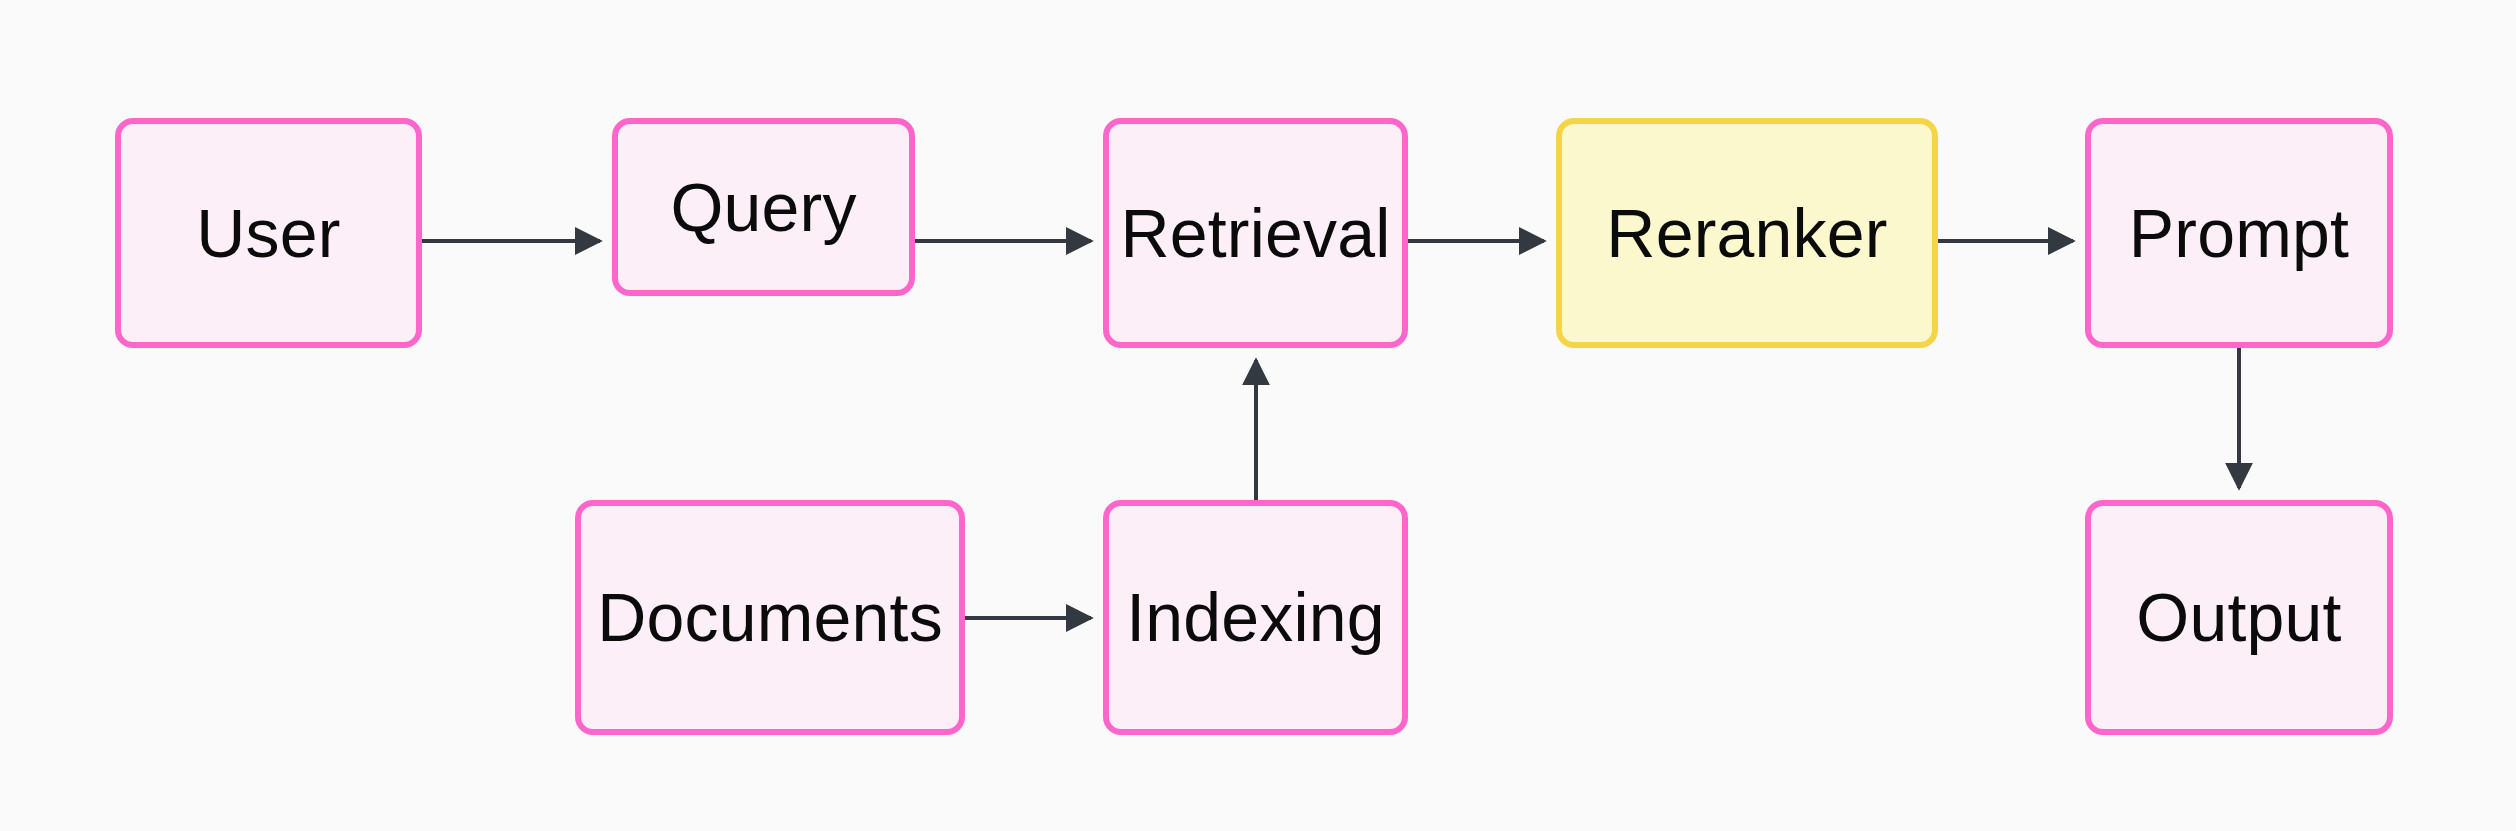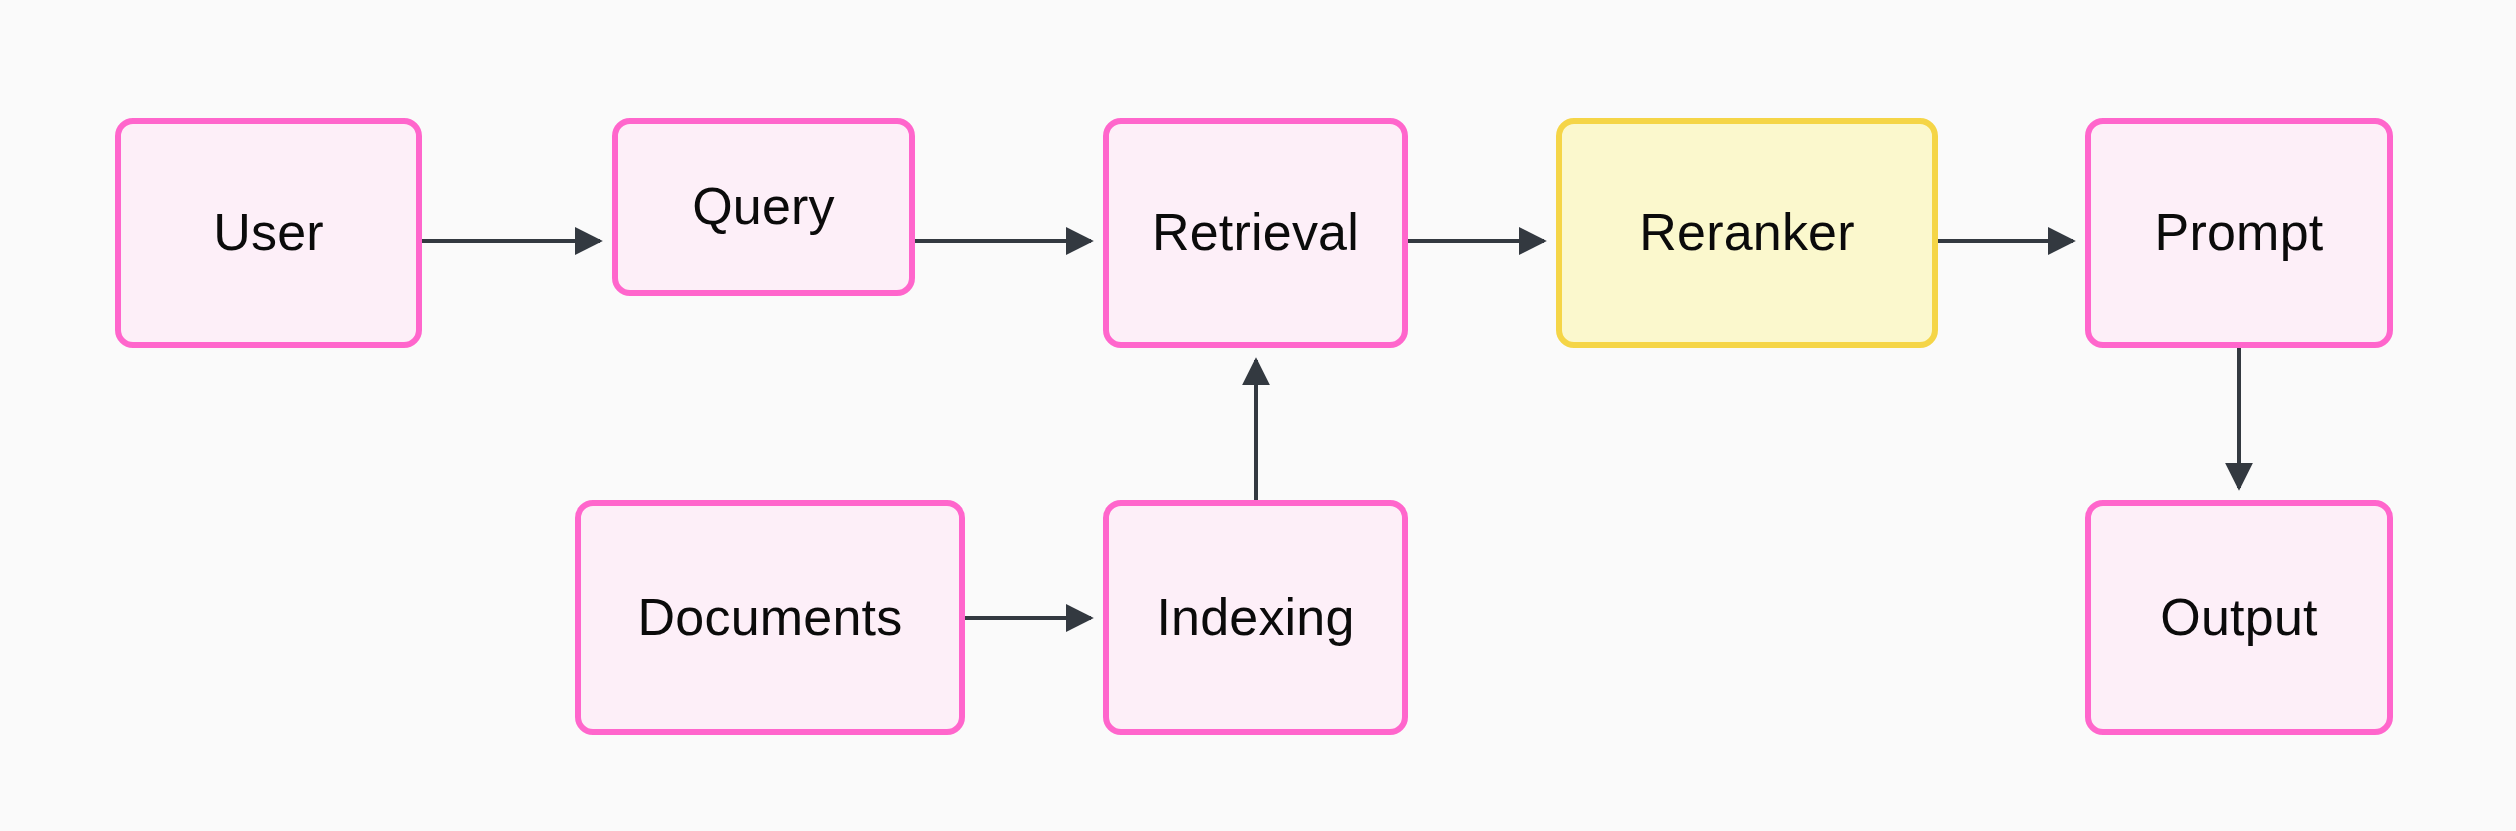--- a/index.html
+++ b/index.html
@@ -38,21 +38,21 @@
   }
   .node-pink {
     background: #fdeff8;
     border-color: #ff66cc;
   }
   .node-yellow {
     background: #fbf8cd;
     border-color: #f5d547;
   }
   .node-label {
-    font-size: 52px;
+    font-size: 68px;
     line-height: 1.1;
     color: #0b0b0b;
     font-weight: 400;
     letter-spacing: 0.2px;
     white-space: nowrap;
   }
 </style>
 </head>
 <body>
 

